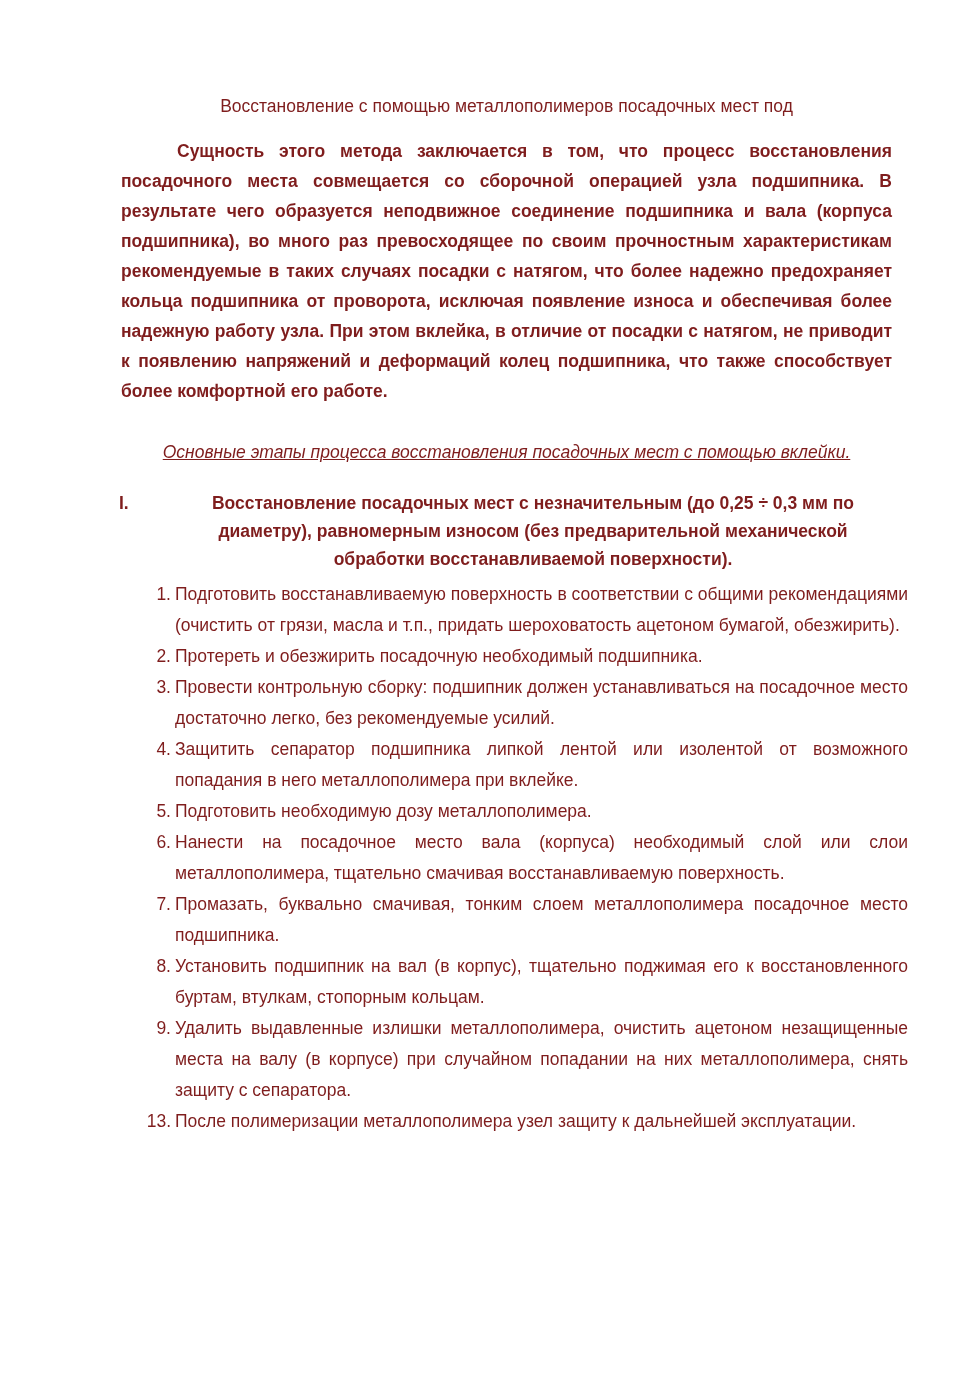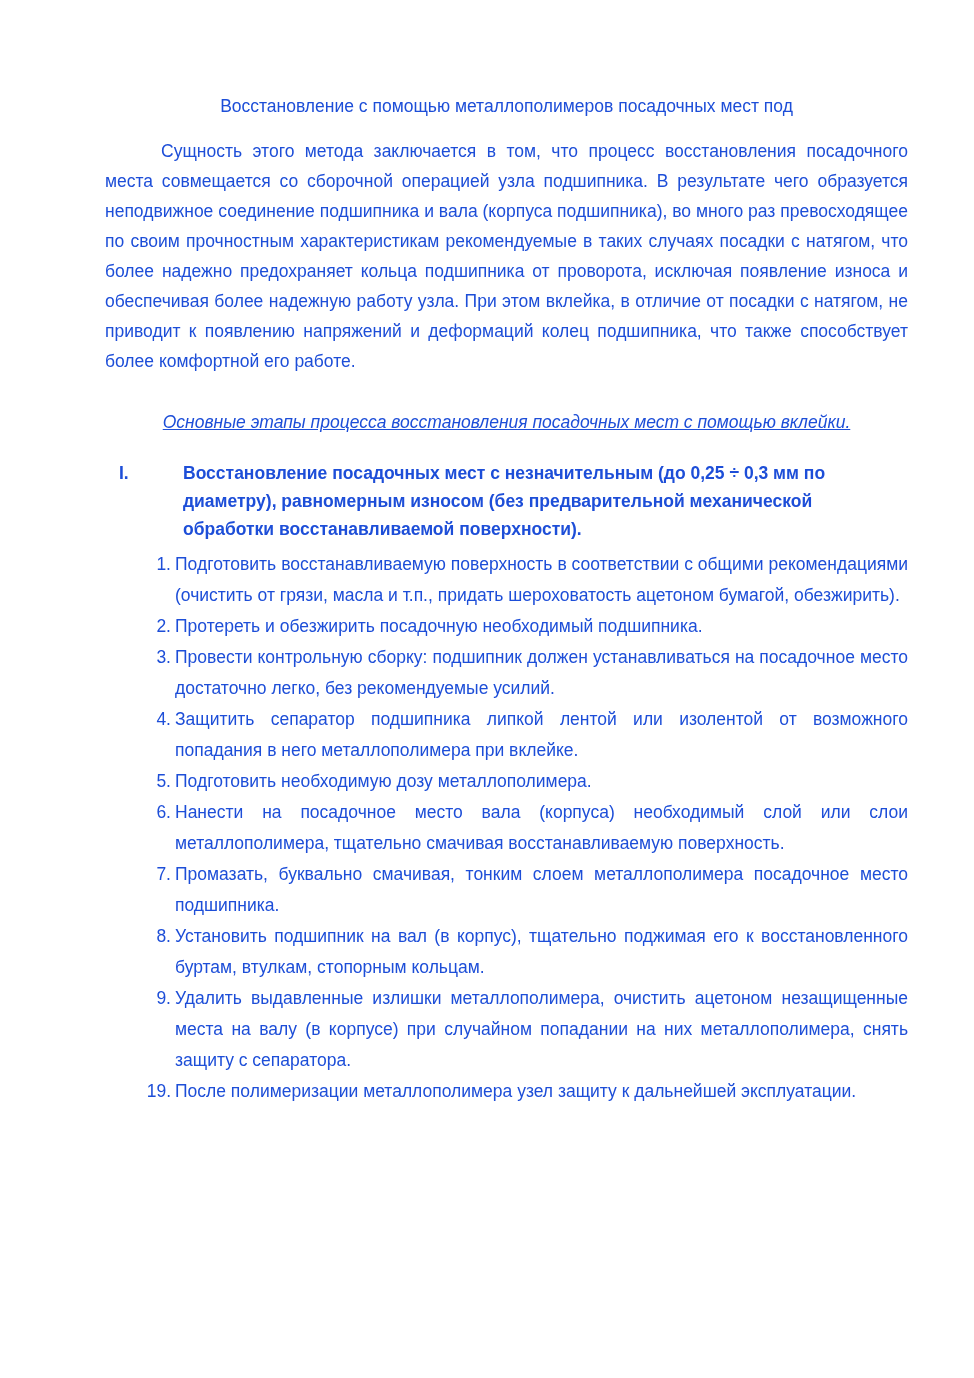--- a/index.html
+++ b/index.html
@@ -5,43 +5,44 @@
   html, body {
     margin: 0;
     padding: 0;
     background: #ffffff;
   }
   .page {
     position: relative;
     width: 974px;
     height: 1378px;
     background: #ffffff;
-    color: #1d4ed8;
+    color: #7f1d1d;
     font-family: "Liberation Sans", sans-serif;
     overflow: hidden;
   }
   .content {
     position: absolute;
     left: 105px;
     top: 92px;
     width: 803px;
   }
   .doc-title {
     text-align: center;
     font-size: 17.5px;
     line-height: 28px;
     font-weight: normal;
     margin: 0;
   }
   .para {
-    margin: 0;
+    margin: 16px;
     font-size: 17.5px;
     line-height: 30px;
     text-align: justify;
     text-indent: 56px;
+    font-weight: bold;
   }
   .para-first {
     margin-top: 16px;
   }
   sup.deg {
     font-size: 11px;
     vertical-align: super;
     line-height: 0;
   }
   .stages-heading {
@@ -60,20 +61,21 @@
     line-height: 28px;
   }
   .roman-marker {
     flex: none;
     width: 78px;
     padding-left: 14px;
     box-sizing: border-box;
   }
   .roman-text {
     flex: 1;
+    text-align: center;
     max-width: 700px;
   }
   ol.steps {
     list-style: none;
     margin: 6px 0 0 0;
     padding: 0;
     font-size: 17.5px;
     line-height: 31px;
   }
   ol.steps li {
@@ -143,19 +145,19 @@
       </li>
       <li>
         <span class="num">8.</span>
         <span class="step-text">Установить подшипник на вал (в корпус), тщательно поджимая его к восстановленного буртам, втулкам, стопорным кольцам.</span>
       </li>
       <li>
         <span class="num">9.</span>
         <span class="step-text">Удалить выдавленные излишки металлополимера, очистить ацетоном незащищенные места на валу (в корпусе) при случайном попадании на них металлополимера, снять защиту с сепаратора.</span>
       </li>
       <li>
-        <span class="num">19.</span>
+        <span class="num">13.</span>
         <span class="step-text">После полимеризации металлополимера узел защиту к дальнейшей эксплуатации.</span>
       </li>
     </ol>
 
   </div>
 </div>
 
 </body></html>

